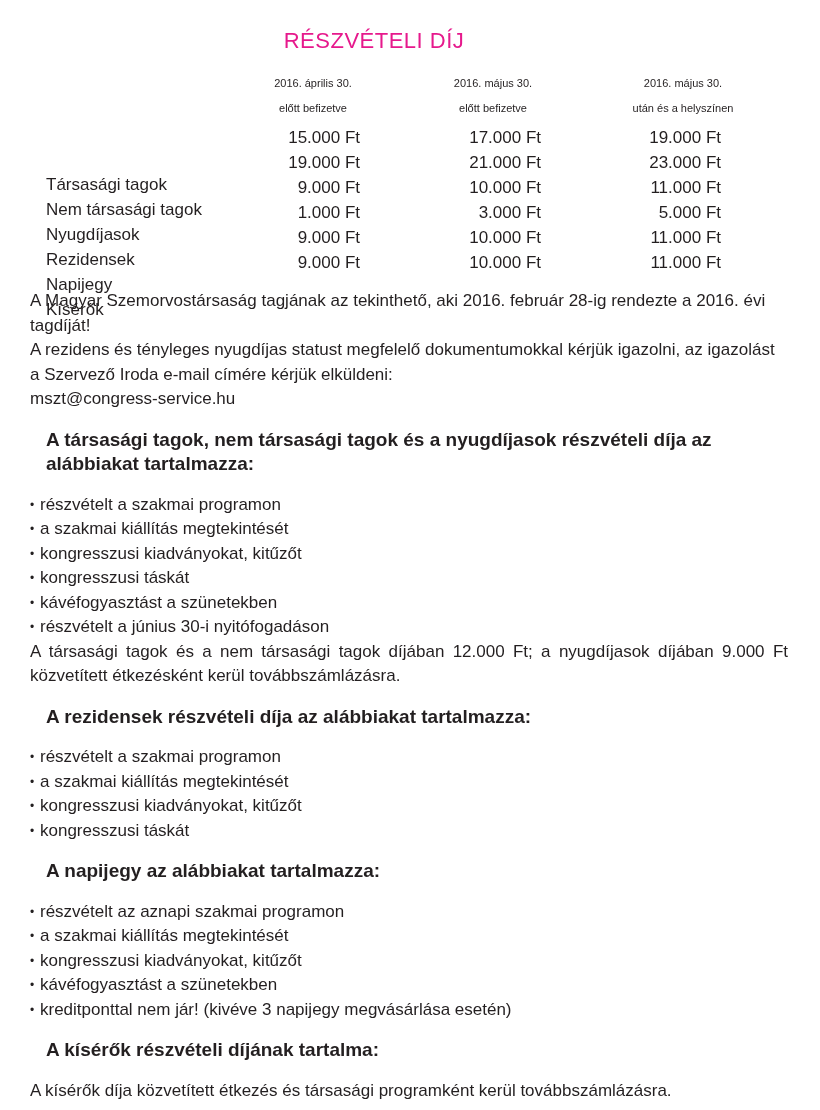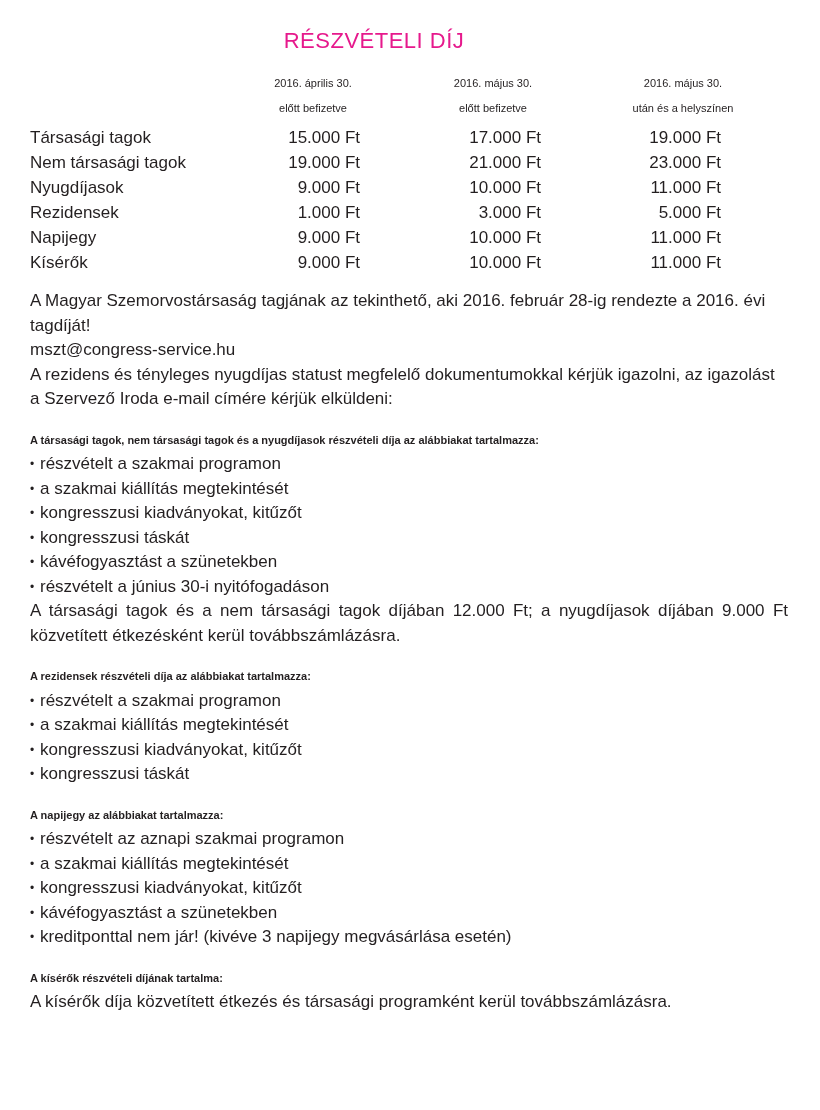--- a/index.html
+++ b/index.html
@@ -44,22 +44,23 @@
       left: 30px;
       width: 760px;
     }
     .fee-row {
       position: relative;
       height: 25px;
       line-height: 25px;
     }
     .fee-row .cat {
       position: absolute;
-      left: 0;
+      left: 16px;
       white-space: nowrap;
+      margin-top: 47px;
     }
     .fee-row .v {
       position: absolute;
       text-align: right;
       white-space: nowrap;
     }
     .fee-row .v1 { left: 200px; width: 130px; }
     .fee-row .v2 { left: 380px; width: 131px; }
     .fee-row .v3 { left: 560px; width: 131px; }
 
@@ -67,22 +68,22 @@
       position: absolute;
       top: 289px;
       left: 30px;
       width: 758px;
       line-height: 24.5px;
     }
     .para { margin: 0; }
     .para.justify { text-align: justify; text-align-last: left; }
     .section { margin-top: 16px; }
     .section h3 {
-      margin: 0;
-      font-size: 11px;
+      margin: 16px;
+      font-size: 19px;
       font-weight: bold;
       line-height: 24.5px;
     }
     .section ul {
       list-style: none;
       margin: 0;
       padding: 0;
     }
     .section li {
       margin: 0;
@@ -148,22 +149,22 @@
   <div class="fee-row">
     <span class="cat">Kísérők</span>
     <span class="v v1">9.000 Ft</span>
     <span class="v v2">10.000 Ft</span>
     <span class="v v3">11.000 Ft</span>
   </div>
 </div>
 
 <div class="content">
   <p class="para">A Magyar Szemorvostársaság tagjának az tekinthető, aki 2016. február 28-ig rendezte a 2016. évi tagdíját!</p>
+  <p class="para">A rezidens és tényleges nyugdíjas statust megfelelő dokumentumokkal kérjük igazolni, az igazolást a Szervező Iroda e-mail címére kérjük elküldeni:</p>
   <p class="para">mszt@congress-service.hu</p>
-  <p class="para">A rezidens és tényleges nyugdíjas statust megfelelő dokumentumokkal kérjük igazolni, az igazolást a Szervező Iroda e-mail címére kérjük elküldeni:</p>
 
   <div class="section">
     <h3>A társasági tagok, nem társasági tagok és a nyugdíjasok részvételi díja az alábbiakat tartalmazza:</h3>
     <ul>
       <li><span class="bullet">•</span><span>részvételt a szakmai programon</span></li>
       <li><span class="bullet">•</span><span>a szakmai kiállítás megtekintését</span></li>
       <li><span class="bullet">•</span><span>kongresszusi kiadványokat, kitűzőt</span></li>
       <li><span class="bullet">•</span><span>kongresszusi táskát</span></li>
       <li><span class="bullet">•</span><span>kávéfogyasztást a szünetekben</span></li>
       <li><span class="bullet">•</span><span>részvételt a június 30-i nyitófogadáson</span></li>

